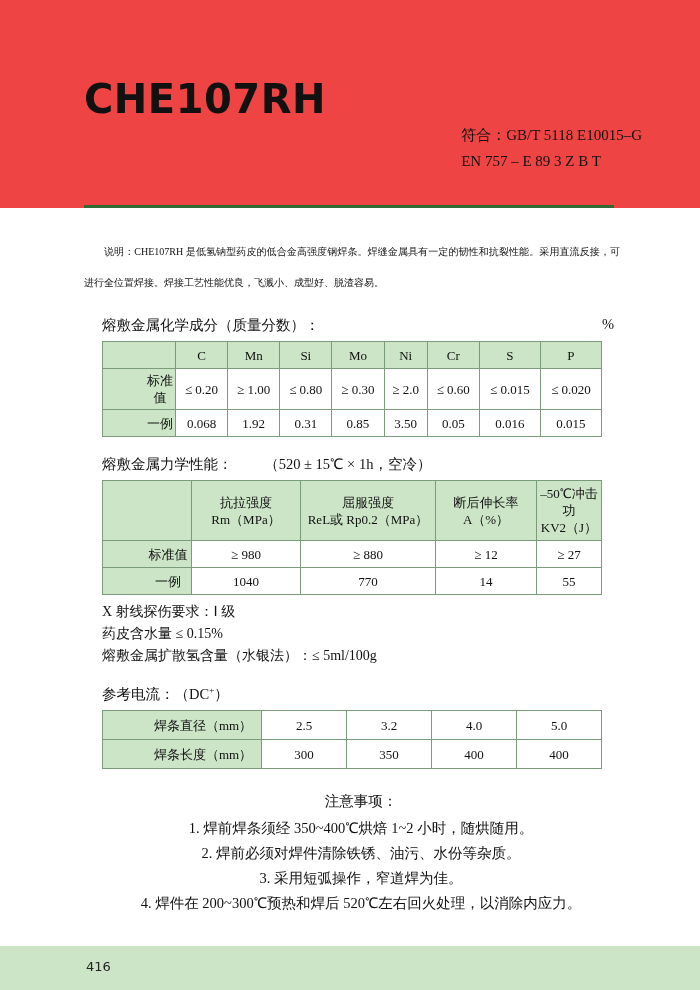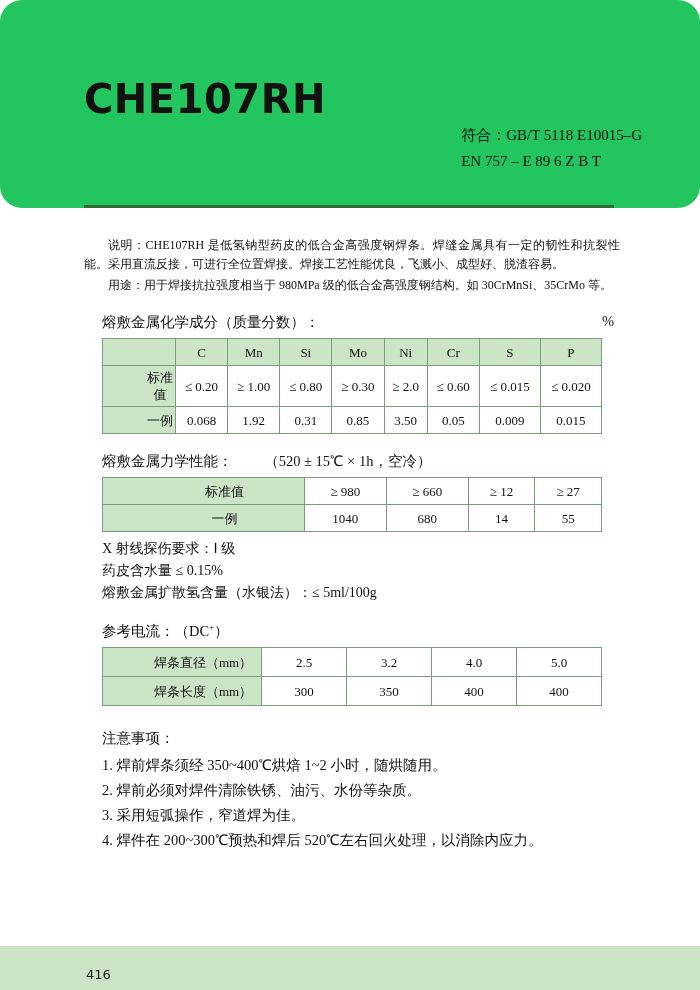--- a/index.html
+++ b/index.html
@@ -20,22 +20,21 @@
     width: 700px;
     height: 990px;
     box-sizing: border-box;
   }
   
   .header-band {
     position: absolute;
     top: 0; left: 0;
     width: 700px;
     height: 208px;
-    background: #22c55e;
-    border-radius: 22px;
+    background: #ef4444;
   }
   .title {
     position: absolute;
     left: 84px;
     top: 76px;
     font-family: "DejaVu Sans", sans-serif;
     font-weight: bold;
     font-size: 40px;
     letter-spacing: 0.5px;
     color: #111;
@@ -63,36 +62,36 @@
     position: absolute;
     left: 0;
     bottom: 0;
     width: 700px;
     height: 44px;
     background: #cbe5c6;
   }
   .page-number {
     position: absolute;
     left: 86px;
-    bottom: 8px;
+    bottom: 16px;
     font-size: 13px;
     font-family: "DejaVu Sans", sans-serif;
     color: #222;
   }
 
   .content {
     position: absolute;
     left: 84px;
     top: 236px;
     width: 536px;
   }
   p.para {
     margin: 0 0 2px 0;
-    font-size: 12px;
-    line-height: 19px;
+    font-size: 10px;
+    line-height: 31px;
     text-align: justify;
     text-indent: 2em;
   }
   .sec-title {
     margin: 18px 0 6px 18px;
     font-size: 14.5px;
     position: relative;
   }
   .sec-title .pct {
     position: absolute;
@@ -132,42 +131,42 @@
     margin: 6px 0 0 18px;
     font-size: 14px;
     line-height: 22px;
   }
   .notes div { white-space: nowrap; }
 
   .attention {
     margin: 20px 0 0 18px;
     font-size: 14.5px;
     line-height: 25px;
+    text-align: center;
   }
   .attention .att-title { margin-bottom: 2px; }
   sup { font-size: 9px; }
 </style>
 </head>
 <body>
 
 <div class="page">
 
   <div class="header-band">
     <div class="title">CHE107RH</div>
     <div class="standards">
       <div>符合：GB/T 5118 E10015–G</div>
-      <div>EN 757 – E 89 6 Z B T</div>
+      <div>EN 757 – E 89 3 Z B T</div>
     </div>
     <div class="rule"></div>
   </div>
 
   <div class="content">
 
     <p class="para">说明：CHE107RH 是低氢钠型药皮的低合金高强度钢焊条。焊缝金属具有一定的韧性和抗裂性能。采用直流反接，可进行全位置焊接。焊接工艺性能优良，飞溅小、成型好、脱渣容易。</p>
-    <p class="para">用途：用于焊接抗拉强度相当于 980MPa 级的低合金高强度钢结构。如 30CrMnSi、35CrMo 等。</p>
 
     <div class="sec-title">
       <span>熔敷金属化学成分（质量分数）：</span>
       <span class="pct">%</span>
     </div>
 
     <table class="chem">
       <tbody>
         <tr class="hdr">
           <td style="width:68px"></td>
@@ -192,44 +191,63 @@
           <td>≤ 0.020</td>
         </tr>
         <tr>
           <td class="row-label">一例</td>
           <td>0.068</td>
           <td>1.92</td>
           <td>0.31</td>
           <td>0.85</td>
           <td>3.50</td>
           <td>0.05</td>
-          <td>0.009</td>
+          <td>0.016</td>
           <td>0.015</td>
         </tr>
       </tbody>
     </table>
 
     <div class="sec-title">
       <span>熔敷金属力学性能：</span>
       <span style="margin-left:28px">（520 ± 15℃ × 1h，空冷）</span>
     </div>
 
     <table class="mech">
       <tbody>
+        <tr class="hdr">
+          <td style="width:84px"></td>
+          <td style="width:104px">
+            <div>抗拉强度</div>
+            <div>Rm（MPa）</div>
+          </td>
+          <td style="width:130px">
+            <div>屈服强度</div>
+            <div>ReL或 Rp0.2（MPa）</div>
+          </td>
+          <td style="width:96px">
+            <div>断后伸长率</div>
+            <div>A（%）</div>
+          </td>
+          <td>
+            <div>–50℃冲击功</div>
+            <div>KV2（J）</div>
+          </td>
+        </tr>
         <tr>
           <td class="row-label">标准值</td>
           <td>≥ 980</td>
-          <td>≥ 660</td>
+          <td>≥ 880</td>
           <td>≥ 12</td>
           <td>≥ 27</td>
         </tr>
         <tr>
           <td class="row-label">一例</td>
           <td>1040</td>
-          <td>680</td>
+          <td>770</td>
           <td>14</td>
           <td>55</td>
         </tr>
       </tbody>
     </table>
 
     <div class="notes">
       <div>X 射线探伤要求：Ⅰ 级</div>
       <div>药皮含水量 ≤ 0.15%</div>
       <div>熔敷金属扩散氢含量（水银法）：≤ 5ml/100g</div>

